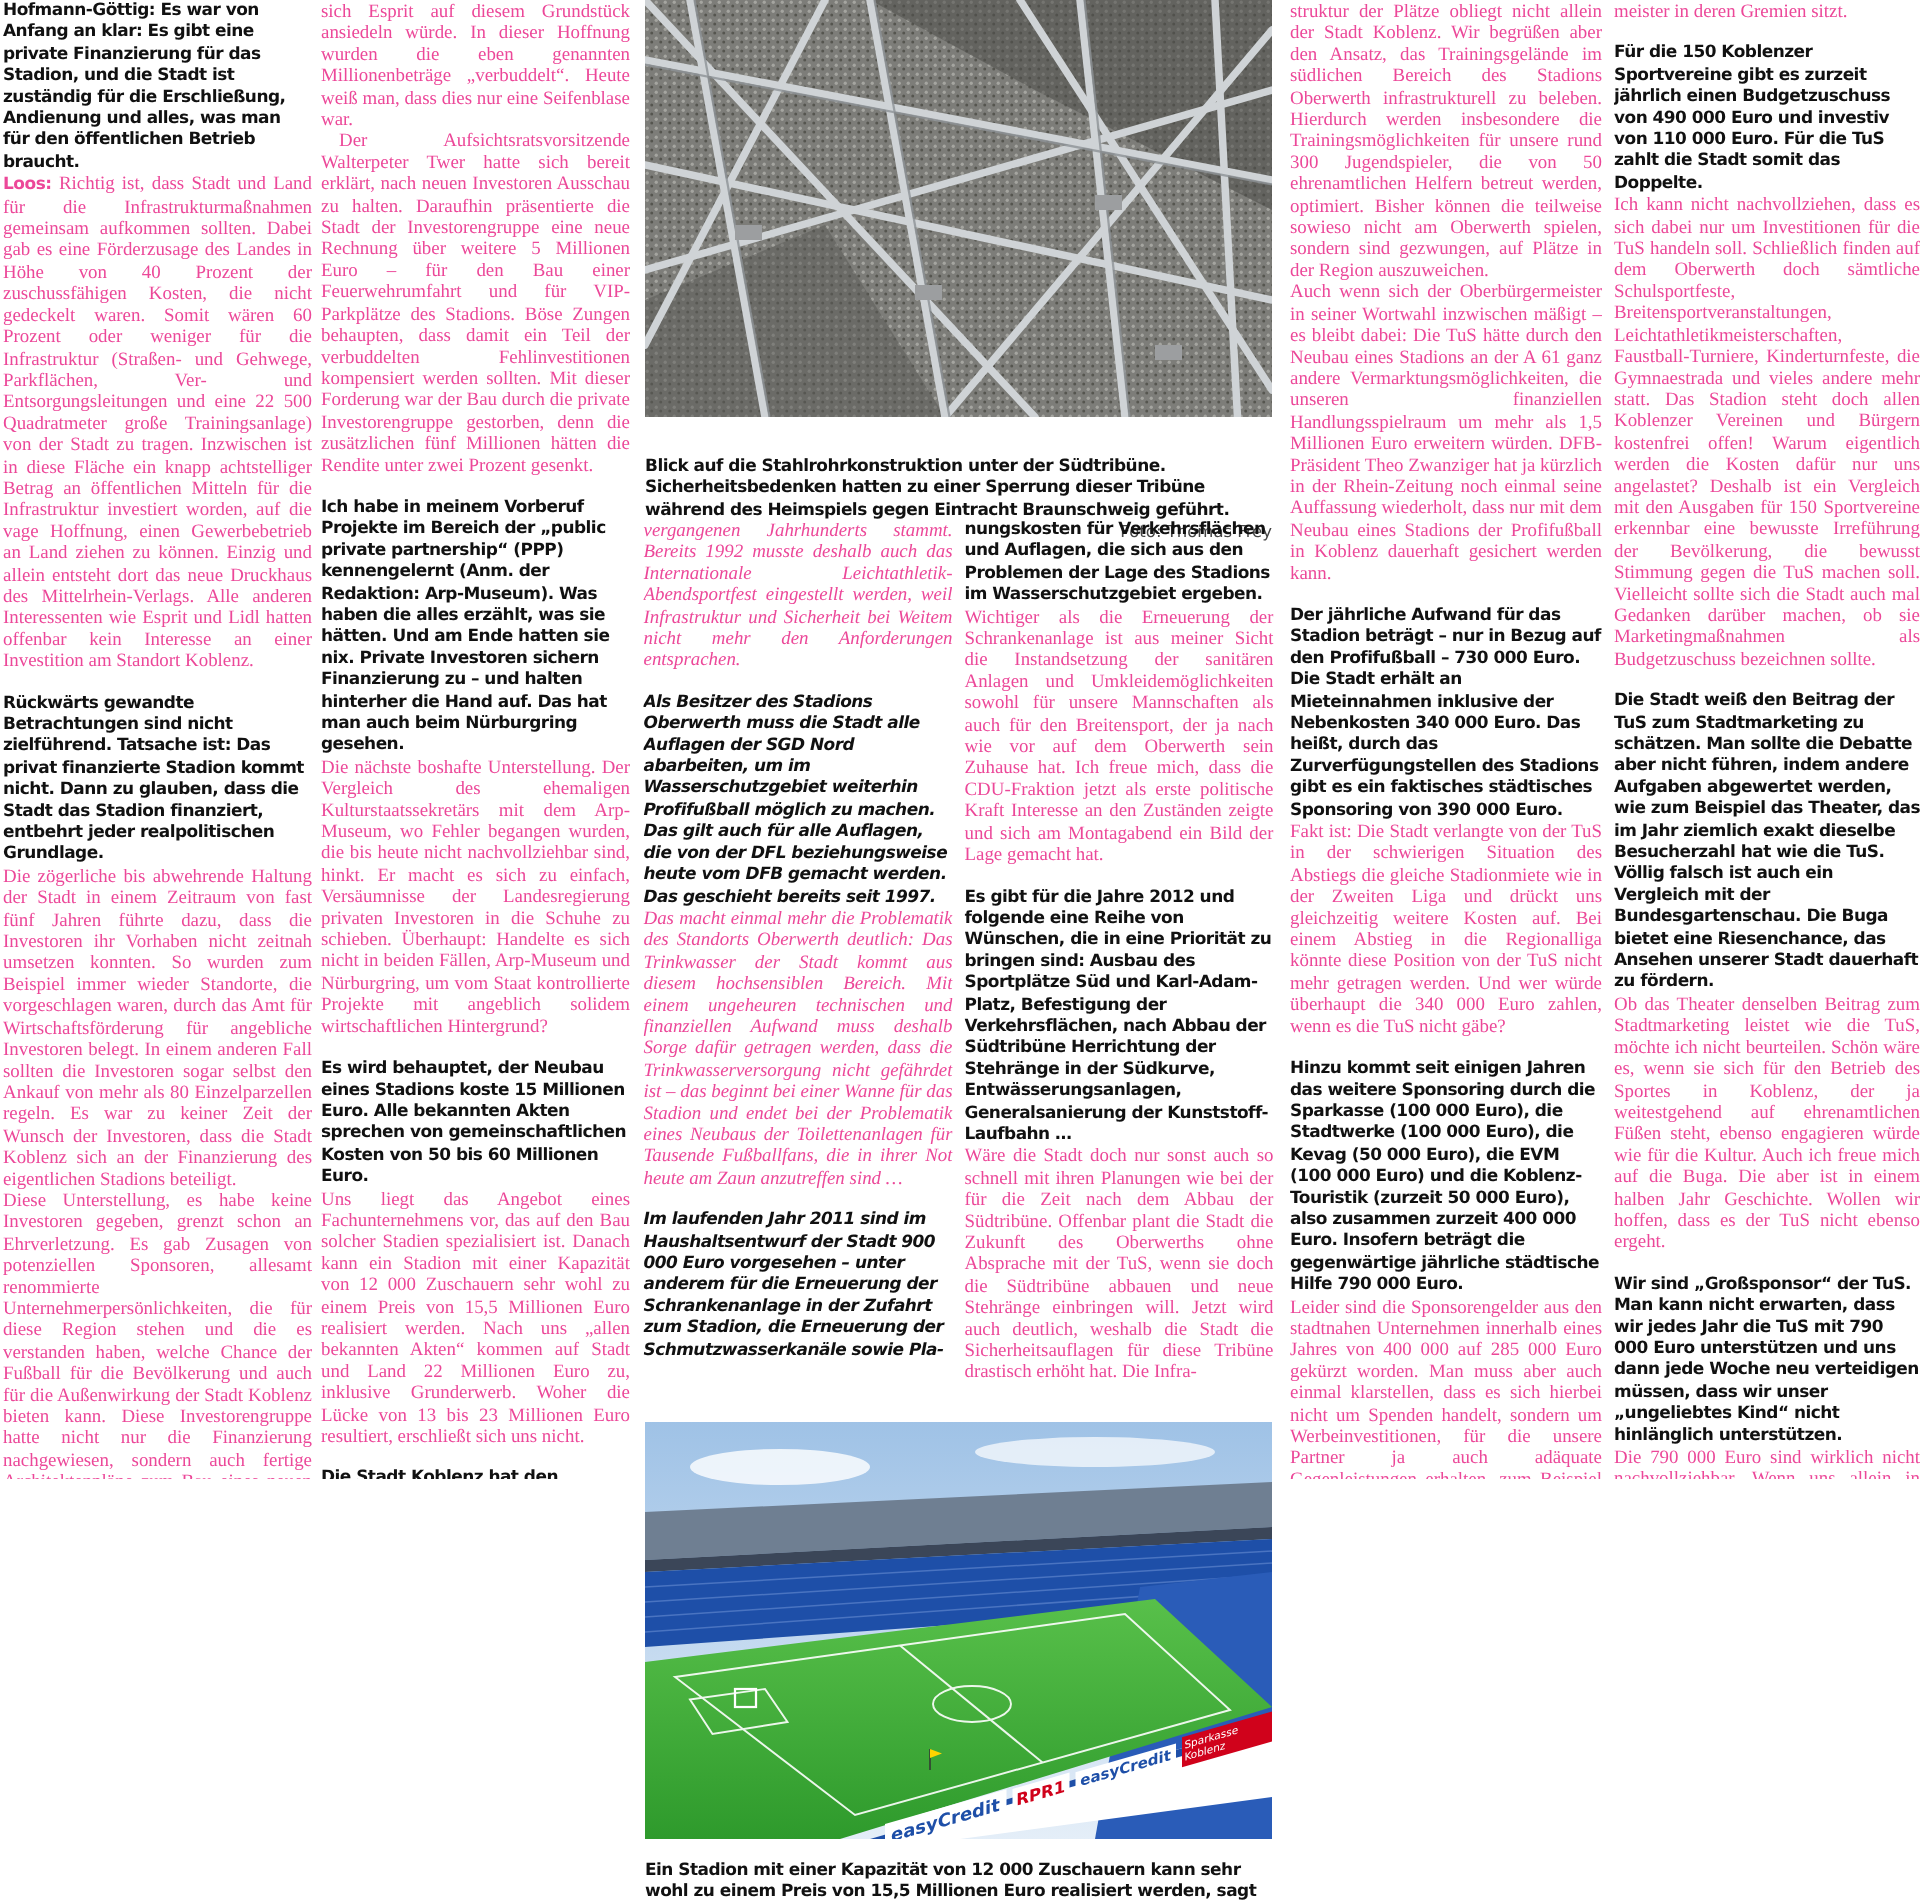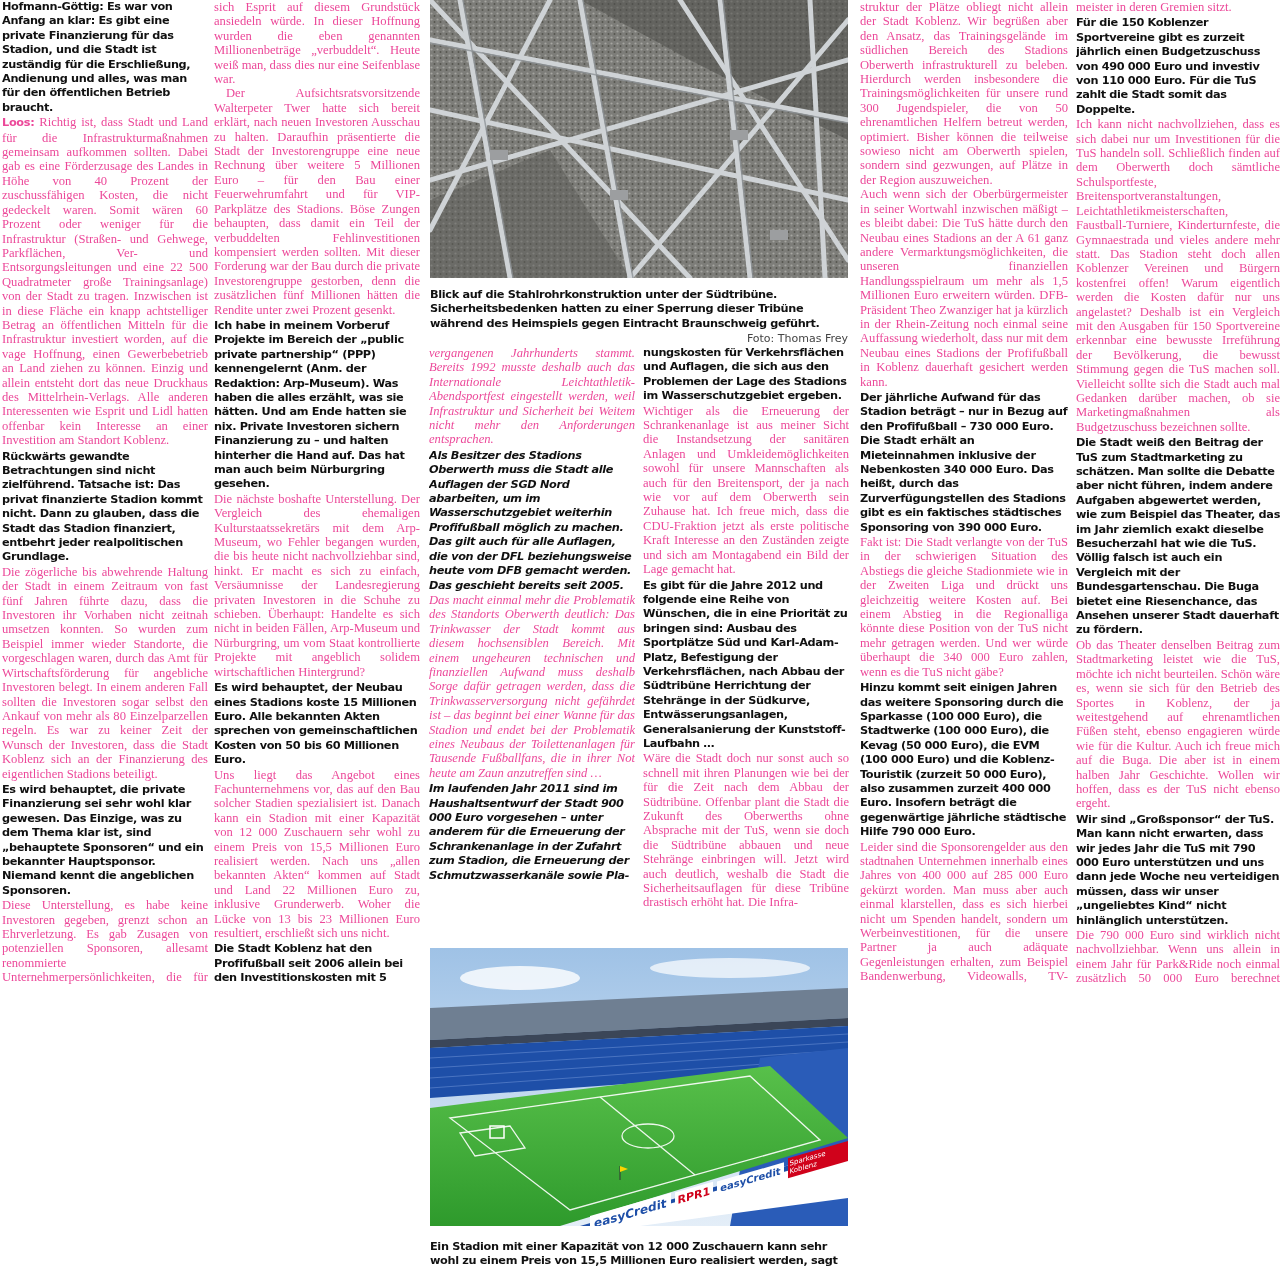--- a/index.html
+++ b/index.html
@@ -5,45 +5,44 @@
   * { box-sizing: border-box; margin: 0; padding: 0; }
   html, body { width: 1280px; height: 1268px; overflow: hidden; background: #fff; }
   body { position: relative; color: #1a1a1a; }
   .col { position: absolute; top: 0; width: 206px; height: 986px; overflow: hidden; }
   .c1 { left: 2px; }
   .c2 { left: 214px; }
   .c3 { left: 429px; top: 346px; height: 922px; font-style: italic; }
   .c4 { left: 643px; top: 346px; height: 922px; }
   .c5 { left: 860px; width: 208px; }
   .c6 { left: 1076px; width: 204px; }
-  .q { font-family: "DejaVu Sans", sans-serif; font-weight: bold; font-size: 11.3px; line-height: 14.4px; letter-spacing: -0.35px; color: #111; margin-top: 2px; }
+  .q { font-family: "DejaVu Sans", sans-serif; font-weight: bold; font-size: 11.3px; line-height: 14.4px; letter-spacing: -0.35px; color: #111; margin-top: 14px; }
   .q.first { margin-top: 0; }
   .a { font-family: "Liberation Serif", serif; font-size: 12.6px; line-height: 14.4px; text-align: justify; hyphens: auto; color: #ec4899; }
   .a .spk { font-family: "DejaVu Sans", sans-serif; font-weight: bold; font-size: 11.3px; letter-spacing: -0.3px; }
   .a.indent { text-indent: 12px; }
   .credit-doc { font-family: "DejaVu Sans", sans-serif; font-size: 11px; color: #333; margin-top: 14px; }
 
   .photo1 { position: absolute; left: 430px; top: 0; width: 418px; height: 278px; overflow: hidden;
     background: linear-gradient(135deg, #8a8a86 0%, #6c6c68 30%, #9a9a96 55%, #5e5e5a 80%, #7a7a76 100%); }
   .photo1 .pipes { position: absolute; inset: 0; }
-  .cap1 { position: absolute; left: 430px; top: 288px; width: 418px; font-family: "DejaVu Sans", sans-serif; font-weight: bold; font-size: 11.3px; line-height: 14.4px; letter-spacing: -0.35px; color: #111; }
+  .cap1 { position: absolute; left: 430px; top: 304px; width: 418px; font-family: "DejaVu Sans", sans-serif; font-weight: bold; font-size: 11.3px; line-height: 14.4px; letter-spacing: -0.35px; color: #111; }
   .cap1 .foto { font-weight: normal; font-size: 11px; color: #444; float: right; margin-top: 1px; letter-spacing: 0; }
 
   .photo2 { position: absolute; left: 430px; top: 948px; width: 418px; height: 278px; overflow: hidden; background: #b8d2ec; }
   .cap2 { position: absolute; left: 430px; top: 1240px; width: 418px; font-family: "DejaVu Sans", sans-serif; font-weight: bold; font-size: 11.3px; line-height: 14.4px; letter-spacing: -0.35px; color: #111; }
 </style>
 </head>
 <body>
 
 <div class="col c1">
     <p class="q first">Hofmann-Göttig: Es war von Anfang an klar: Es gibt eine private Finanzierung für das Stadion, und die Stadt ist zuständig für die Erschließung, Andienung und alles, was man für den öffentlichen Betrieb braucht.</p>
     <p class="a"><span class="spk">Loos:</span> <span>Richtig ist, dass Stadt und Land für die Infrastrukturmaßnahmen gemeinsam aufkommen sollten. Dabei gab es eine Förderzusage des Landes in Höhe von 40 Prozent der zuschussfähigen Kosten, die nicht gedeckelt waren. Somit wären 60 Prozent oder weniger für die Infrastruktur (Straßen- und Gehwege, Parkflächen, Ver- und Entsorgungsleitungen und eine 22 500 Quadratmeter große Trainingsanlage) von der Stadt zu tragen. Inzwischen ist in diese Fläche ein knapp achtstelliger Betrag an öffentlichen Mitteln für die Infrastruktur investiert worden, auf die vage Hoffnung, einen Gewerbebetrieb an Land ziehen zu können. Einzig und allein entsteht dort das neue Druckhaus des Mittelrhein-Verlags. Alle anderen Interessenten wie Esprit und Lidl hatten offenbar kein Interesse an einer Investition am Standort Koblenz.</span></p>
     <p class="q">Rückwärts gewandte Betrachtungen sind nicht zielführend. Tatsache ist: Das privat finanzierte Stadion kommt nicht. Dann zu glauben, dass die Stadt das Stadion finanziert, entbehrt jeder realpolitischen Grundlage.</p>
     <p class="a">Die zögerliche bis abwehrende Haltung der Stadt in einem Zeitraum von fast fünf Jahren führte dazu, dass die Investoren ihr Vorhaben nicht zeitnah umsetzen konnten. So wurden zum Beispiel immer wieder Standorte, die vorgeschlagen waren, durch das Amt für Wirtschaftsförderung für angebliche Investoren belegt. In einem anderen Fall sollten die Investoren sogar selbst den Ankauf von mehr als 80 Einzelparzellen regeln. Es war zu keiner Zeit der Wunsch der Investoren, dass die Stadt Koblenz sich an der Finanzierung des eigentlichen Stadions beteiligt.</p>
-    <p class="q">Es wird behauptet, die private Finanzierung sei sehr wohl klar gewesen. Das Einzige, was zu dem Thema klar ist, sind „behauptete Sponsoren“ und ein bekannter Hauptsponsor. Niemand kennt die angeblichen Sponsoren.</p>
     <p class="a">Diese Unterstellung, es habe keine Investoren gegeben, grenzt schon an Ehrverletzung. Es gab Zusagen von potenziellen Sponsoren, allesamt renommierte Unternehmerpersönlichkeiten, die für diese Region stehen und die es verstanden haben, welche Chance der Fußball für die Bevölkerung und auch für die Außenwirkung der Stadt Koblenz bieten kann. Diese Investorengruppe hatte nicht nur die Finanzierung nachgewiesen, sondern auch fertige Architektenpläne zum Bau eines neuen Stadions vorgelegt. Auch der Grundstücksverkauf an der A 61 von der Stadt war vorbereitet. Kurz vor Kauf des Grundstückes hat die Stadt – und nicht die Investoren – den Vertrag geändert, in der Hoffnung, dass</p>
   </div>
 
 <div class="col c2">
     <p class="a">sich Esprit auf diesem Grundstück ansiedeln würde. In dieser Hoffnung wurden die eben genannten Millionenbeträge „verbuddelt“. Heute weiß man, dass dies nur eine Seifenblase war.</p>
     <p class="a indent">Der Aufsichtsratsvorsitzende Walterpeter Twer hatte sich bereit erklärt, nach neuen Investoren Ausschau zu halten. Daraufhin präsentierte die Stadt der Investorengruppe eine neue Rechnung über weitere 5 Millionen Euro – für den Bau einer Feuerwehrumfahrt und für VIP-Parkplätze des Stadions. Böse Zungen behaupten, dass damit ein Teil der verbuddelten Fehlinvestitionen kompensiert werden sollten. Mit dieser Forderung war der Bau durch die private Investorengruppe gestorben, denn die zusätzlichen fünf Millionen hätten die Rendite unter zwei Prozent gesenkt.</p>
     <p class="q">Ich habe in meinem Vorberuf Projekte im Bereich der „public private partnership“ (PPP) kennengelernt (Anm. der Redaktion: Arp-Museum). Was haben die alles erzählt, was sie hätten. Und am Ende hatten sie nix. Private Investoren sichern Finanzierung zu – und halten hinterher die Hand auf. Das hat man auch beim Nürburgring gesehen.</p>
     <p class="a">Die nächste boshafte Unterstellung. Der Vergleich des ehemaligen Kulturstaatssekretärs mit dem Arp-Museum, wo Fehler begangen wurden, die bis heute nicht nachvollziehbar sind, hinkt. Er macht es sich zu einfach, Versäumnisse der Landesregierung privaten Investoren in die Schuhe zu schieben. Überhaupt: Handelte es sich nicht in beiden Fällen, Arp-Museum und Nürburgring, um vom Staat kontrollierte Projekte mit angeblich solidem wirtschaftlichen Hintergrund?</p>
     <p class="q">Es wird behauptet, der Neubau eines Stadions koste 15 Millionen Euro. Alle bekannten Akten sprechen von gemeinschaftlichen Kosten von 50 bis 60 Millionen Euro.</p>
     <p class="a">Uns liegt das Angebot eines Fachunternehmens vor, das auf den Bau solcher Stadien spezialisiert ist. Danach kann ein Stadion mit einer Kapazität von 12 000 Zuschauern sehr wohl zu einem Preis von 15,5 Millionen Euro realisiert werden. Nach uns „allen bekannten Akten“ kommen auf Stadt und Land 22 Millionen Euro zu, inklusive Grunderwerb. Woher die Lücke von 13 bis 23 Millionen Euro resultiert, erschließt sich uns nicht.</p>
@@ -95,21 +94,21 @@
     </g>
   </svg>
 </div>
 <div class="cap1">
   <span>Blick auf die Stahlrohrkonstruktion unter der Südtribüne. Sicherheitsbedenken hatten zu einer Sperrung dieser Tribüne während des Heimspiels gegen Eintracht Braunschweig geführt.</span>
   <span class="foto">Foto: Thomas Frey</span>
 </div>
 
 <div class="col c3">
     <p class="a">vergangenen Jahrhunderts stammt. Bereits 1992 musste deshalb auch das Internationale Leichtathletik-Abendsportfest eingestellt werden, weil Infrastruktur und Sicherheit bei Weitem nicht mehr den Anforderungen entsprachen.</p>
-    <p class="q">Als Besitzer des Stadions Oberwerth muss die Stadt alle Auflagen der SGD Nord abarbeiten, um im Wasserschutzgebiet weiterhin Profifußball möglich zu machen. Das gilt auch für alle Auflagen, die von der DFL beziehungsweise heute vom DFB gemacht werden. Das geschieht bereits seit 2005.</p>
+    <p class="q">Als Besitzer des Stadions Oberwerth muss die Stadt alle Auflagen der SGD Nord abarbeiten, um im Wasserschutzgebiet weiterhin Profifußball möglich zu machen. Das gilt auch für alle Auflagen, die von der DFL beziehungsweise heute vom DFB gemacht werden. Das geschieht bereits seit 1997.</p>
     <p class="a">Das macht einmal mehr die Problematik des Standorts Oberwerth deutlich: Das Trinkwasser der Stadt kommt aus diesem hochsensiblen Bereich. Mit einem ungeheuren technischen und finanziellen Aufwand muss deshalb Sorge dafür getragen werden, dass die Trinkwasserversorgung nicht gefährdet ist – das beginnt bei einer Wanne für das Stadion und endet bei der Problematik eines Neubaus der Toilettenanlagen für Tausende Fußballfans, die in ihrer Not heute am Zaun anzutreffen sind …</p>
     <p class="q">Im laufenden Jahr 2011 sind im Haushaltsentwurf der Stadt 900 000 Euro vorgesehen – unter anderem für die Erneuerung der Schrankenanlage in der Zufahrt zum Stadion, die Erneuerung der Schmutzwasserkanäle sowie Pla-</p>
   </div>
 <div class="col c4">
     <p class="q first">nungskosten für Verkehrsflächen und Auflagen, die sich aus den Problemen der Lage des Stadions im Wasserschutzgebiet ergeben.</p>
     <p class="a">Wichtiger als die Erneuerung der Schrankenanlage ist aus meiner Sicht die Instandsetzung der sanitären Anlagen und Umkleidemöglichkeiten sowohl für unsere Mannschaften als auch für den Breitensport, der ja nach wie vor auf dem Oberwerth sein Zuhause hat. Ich freue mich, dass die CDU-Fraktion jetzt als erste politische Kraft Interesse an den Zuständen zeigte und sich am Montagabend ein Bild der Lage gemacht hat.</p>
     <p class="q">Es gibt für die Jahre 2012 und folgende eine Reihe von Wünschen, die in eine Priorität zu bringen sind: Ausbau des Sportplätze Süd und Karl-Adam-Platz, Befestigung der Verkehrsflächen, nach Abbau der Südtribüne Herrichtung der Stehränge in der Südkurve, Entwässerungsanlagen, Generalsanierung der Kunststoff-Laufbahn …</p>
     <p class="a">Wäre die Stadt doch nur sonst auch so schnell mit ihren Planungen wie bei der für die Zeit nach dem Abbau der Südtribüne. Offenbar plant die Stadt die Zukunft des Oberwerths ohne Absprache mit der TuS, wenn sie doch die Südtribüne abbauen und neue Stehränge einbringen will. Jetzt wird auch deutlich, weshalb die Stadt die Sicherheitsauflagen für diese Tribüne drastisch erhöht hat. Die Infra-</p>
   </div>
 

